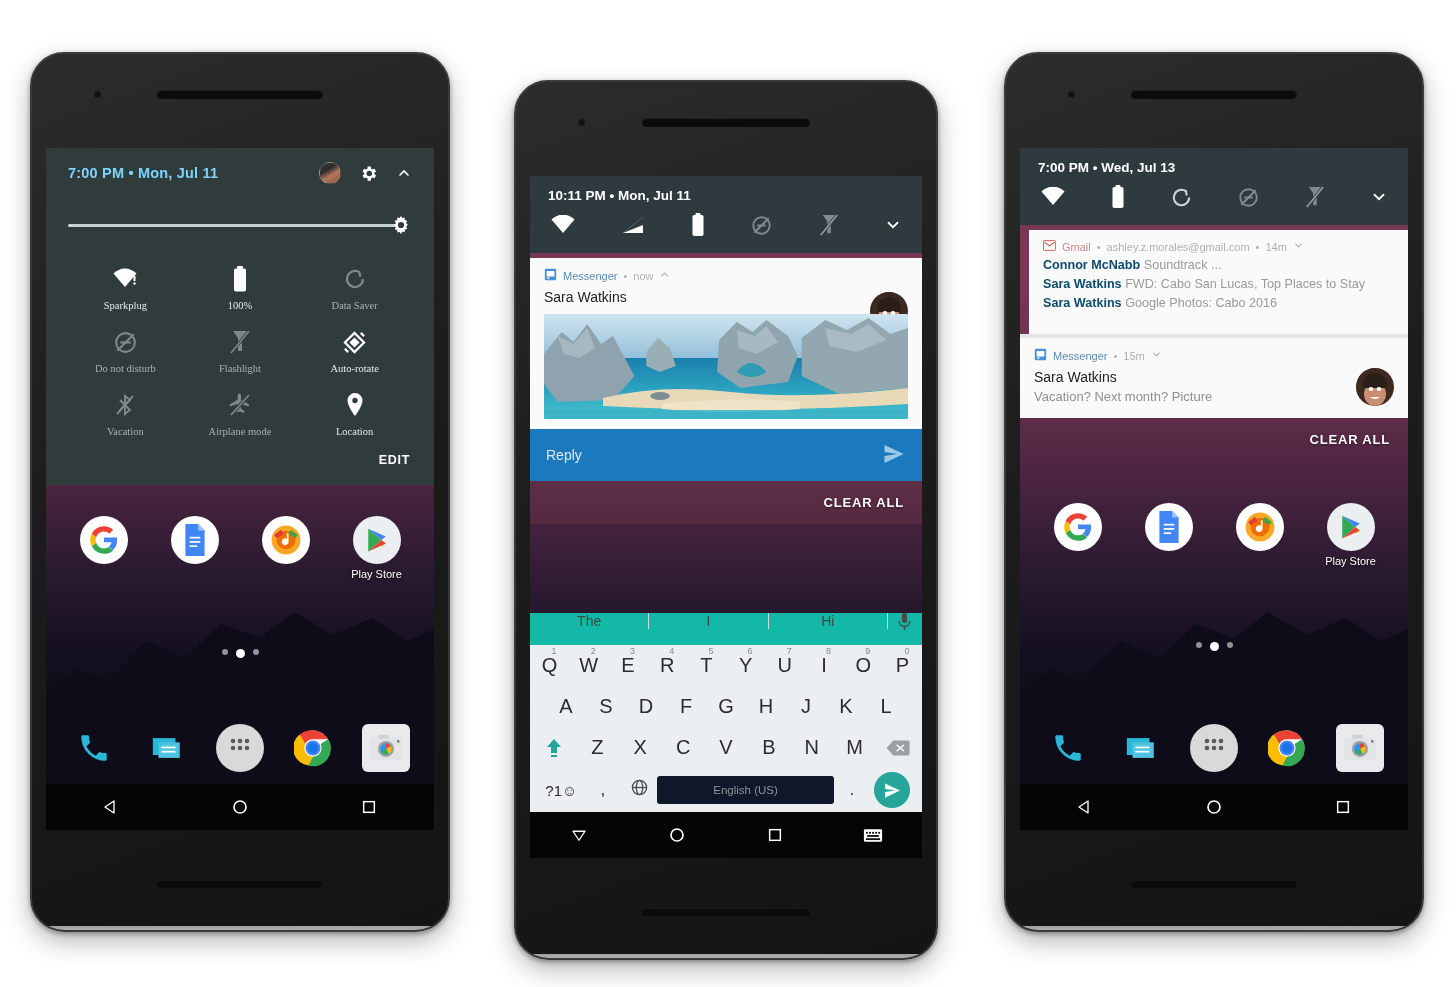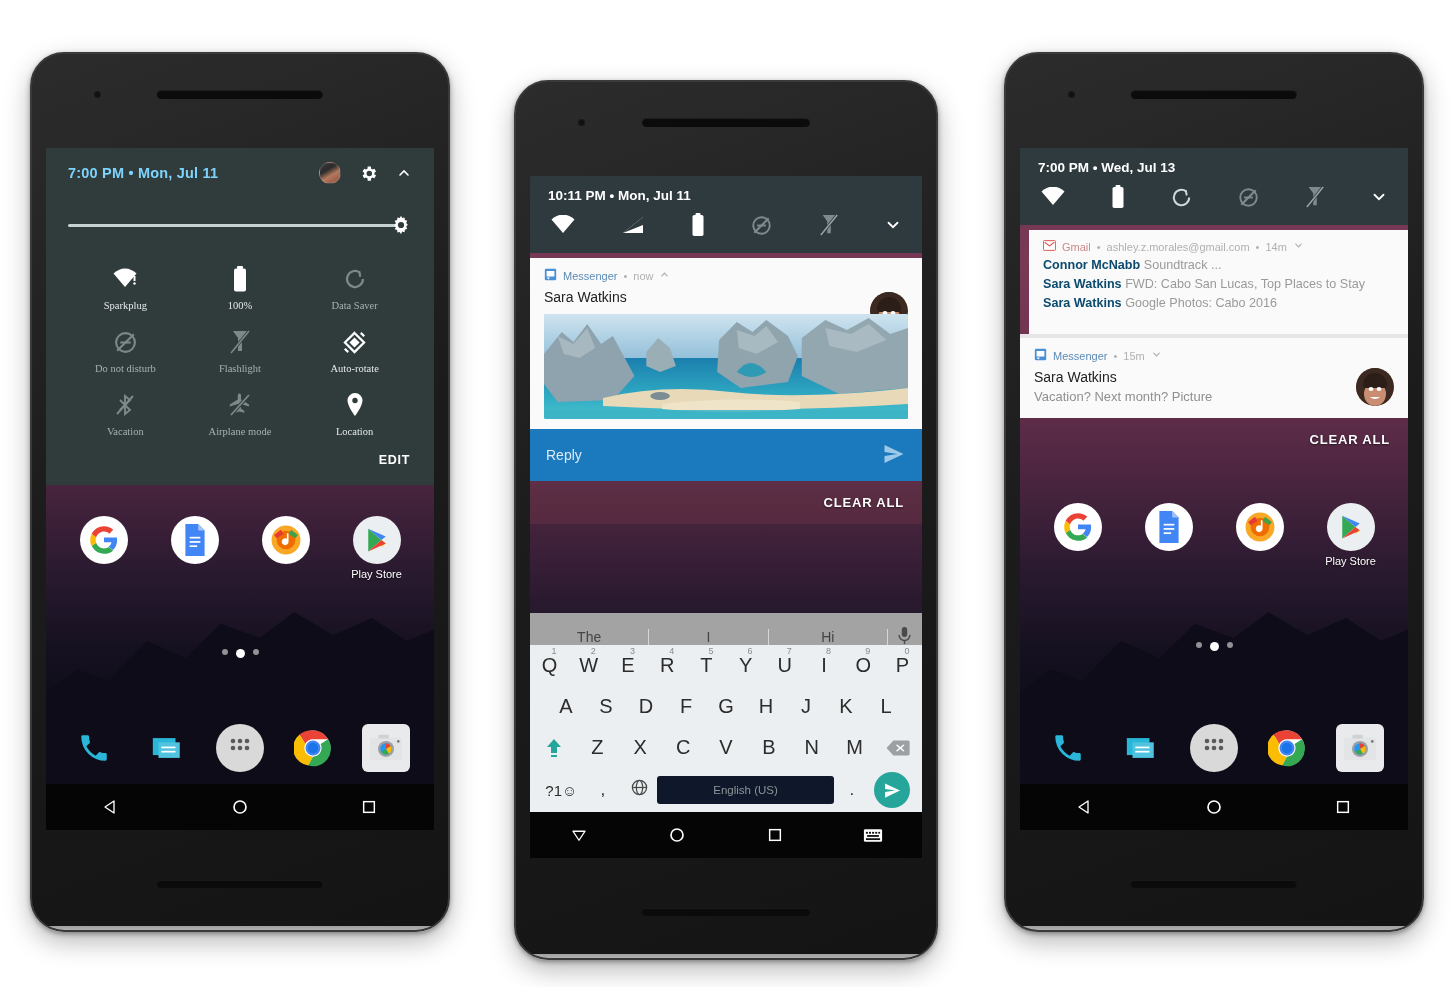--- a/index.html
+++ b/index.html
@@ -105,21 +105,21 @@
   .n-row b{color:#0c4a6e;font-weight:bold;}
   .n-img{margin-top:9px;height:105px;border-radius:2px;overflow:hidden;position:relative;
     background:linear-gradient(#bcd9ea 0%,#9fc6de 28%,#2d8fbe 42%,#1f7fae 58%,#39b9c9 78%,#2fa5bb 100%);}
   .reply{background:#1b79bd;height:52px;display:flex;align-items:center;
     padding:0 16px;color:#dbeaf6;font-size:14px;}
   .clearall{color:#fff;font-size:13px;font-weight:bold;letter-spacing:.8px;
     text-align:right;padding:14px 18px;text-shadow:0 1px 2px rgba(0,0,0,.5);}
 
   
   .kb{position:absolute;left:0;right:0;bottom:46px;background:#eceff1;}
-  .sugg{height:32px;display:flex;align-items:flex-end;background:#a3a3a3;}
+  .sugg{height:32px;display:flex;align-items:flex-start;background:#14b8a6;}
   .sugg .s{flex:1;text-align:center;font-size:14px;color:#444;
     border-right:1px solid #d3d7d9;}
   .sugg .s:last-of-type{border-right:none;}
   .sugg .mic{width:34px;display:flex;align-items:center;justify-content:center;}
   .krow{display:flex;align-items:center;justify-content:center;height:41px;}
   .key{flex:1;text-align:center;position:relative;font-size:20px;color:#2c2c2c;}
   .key sup{position:absolute;top:-8px;left:50%;margin-left:2px;font-size:9px;color:#8a8a8a;}
   .krow.r2{padding:0 16px;}
   .krow.r3{padding:0 2px;}
   .kspec{width:44px;display:flex;align-items:center;justify-content:center;}

